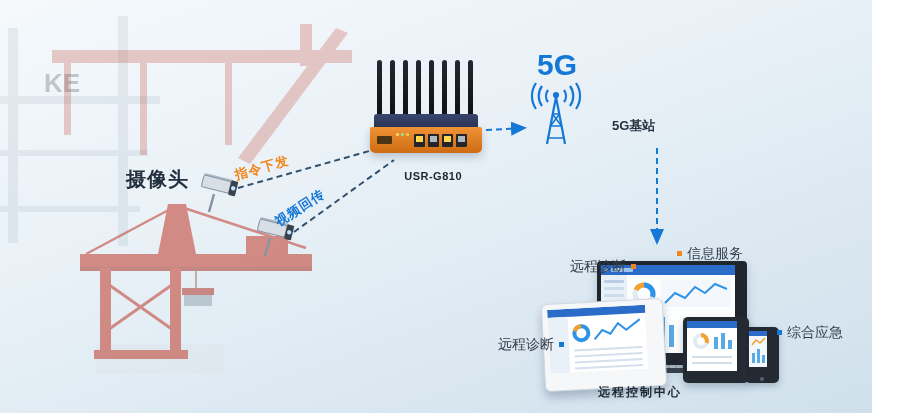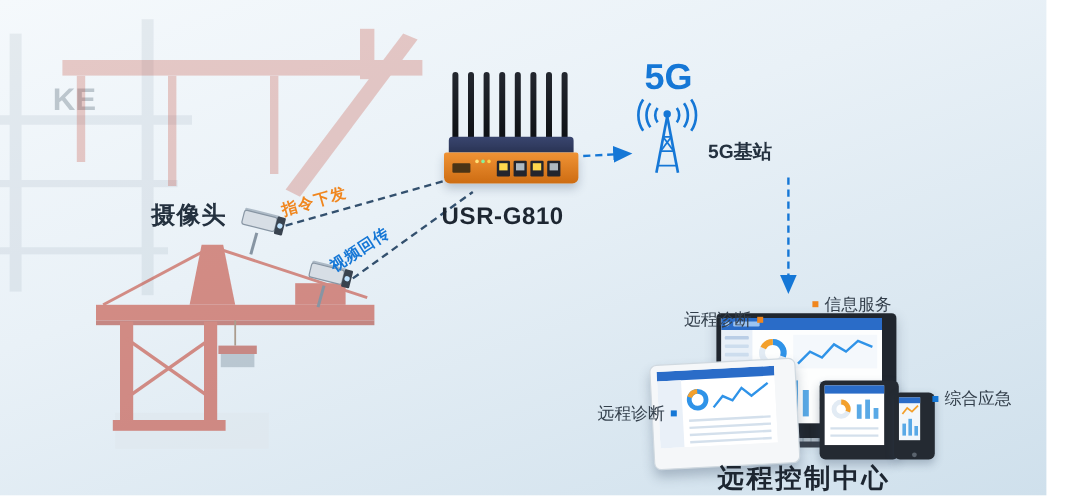--- a/index.html
+++ b/index.html
@@ -6,24 +6,24 @@
   .stage{
     position:relative;width:872px;height:413px;overflow:hidden;
     background:linear-gradient(160deg,#f5f9fc 0%,#e9f1f7 40%,#cfe0ec 100%);
     font-family:"Liberation Sans",sans-serif;
   }
   svg{display:block;}
 
   
   .lbl{position:absolute;white-space:nowrap;}
   .lbl-camera{left:126px;top:166px;font-size:20px;font-weight:bold;color:#24313f;letter-spacing:1px;z-index:5;}
-  .lbl-router{left:368px;top:170px;width:116px;text-align:left;font-size:20px;font-weight:bold;color:#1d2631;letter-spacing:.5px;z-index:5;}
+  .lbl-router{left:346px;top:170px;width:116px;text-align:right;font-size:11px;font-weight:bold;color:#1d2631;letter-spacing:.5px;z-index:5;}
   .lbl-5g{left:537px;top:48px;font-size:30px;font-weight:bold;color:#1577d6;z-index:5;}
-  .lbl-bs{left:590px;top:117px;font-size:16px;font-weight:bold;color:#24313f;z-index:5;}
-  .lbl-cc{left:598px;top:384px;font-size:22px;font-weight:bold;color:#1d2631;letter-spacing:2px;z-index:5;}
+  .lbl-bs{left:612px;top:117px;font-size:13px;font-weight:bold;color:#24313f;z-index:5;}
+  .lbl-cc{left:598px;top:384px;font-size:12px;font-weight:bold;color:#1d2631;letter-spacing:2px;z-index:5;}
   .link-lbl{position:absolute;font-size:13px;font-weight:bold;z-index:5;letter-spacing:1px;}
   .link-cmd{left:234px;top:159px;color:#f0861e;transform:rotate(-16deg);}
   .link-vid{left:272px;top:199px;color:#1577d6;transform:rotate(-33deg);}
 
   .feature{position:absolute;font-size:14px;color:#333f4b;z-index:5;white-space:nowrap;}
   .feat-vehicle{left:570px;top:258px;}
   .feat-emergency{left:672px;top:245px;}
   .feat-diagnosis{left:498px;top:320px;margin-top:16px;}
   .feat-info{left:772px;top:324px;}
   .bullet{display:inline-block;width:5px;height:5px;margin:0 5px 2px;vertical-align:middle;}

